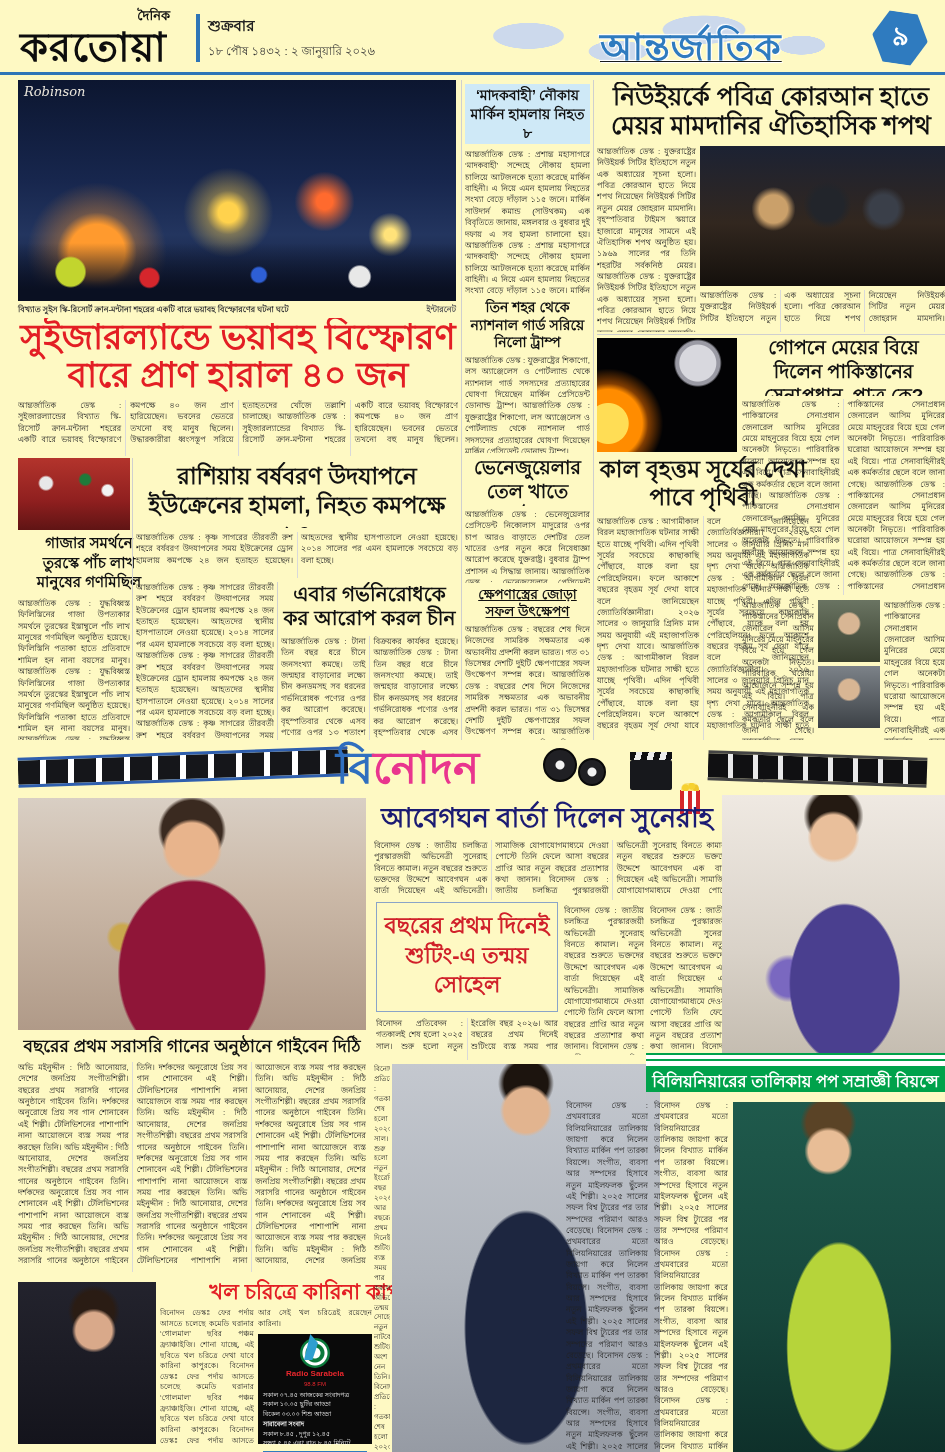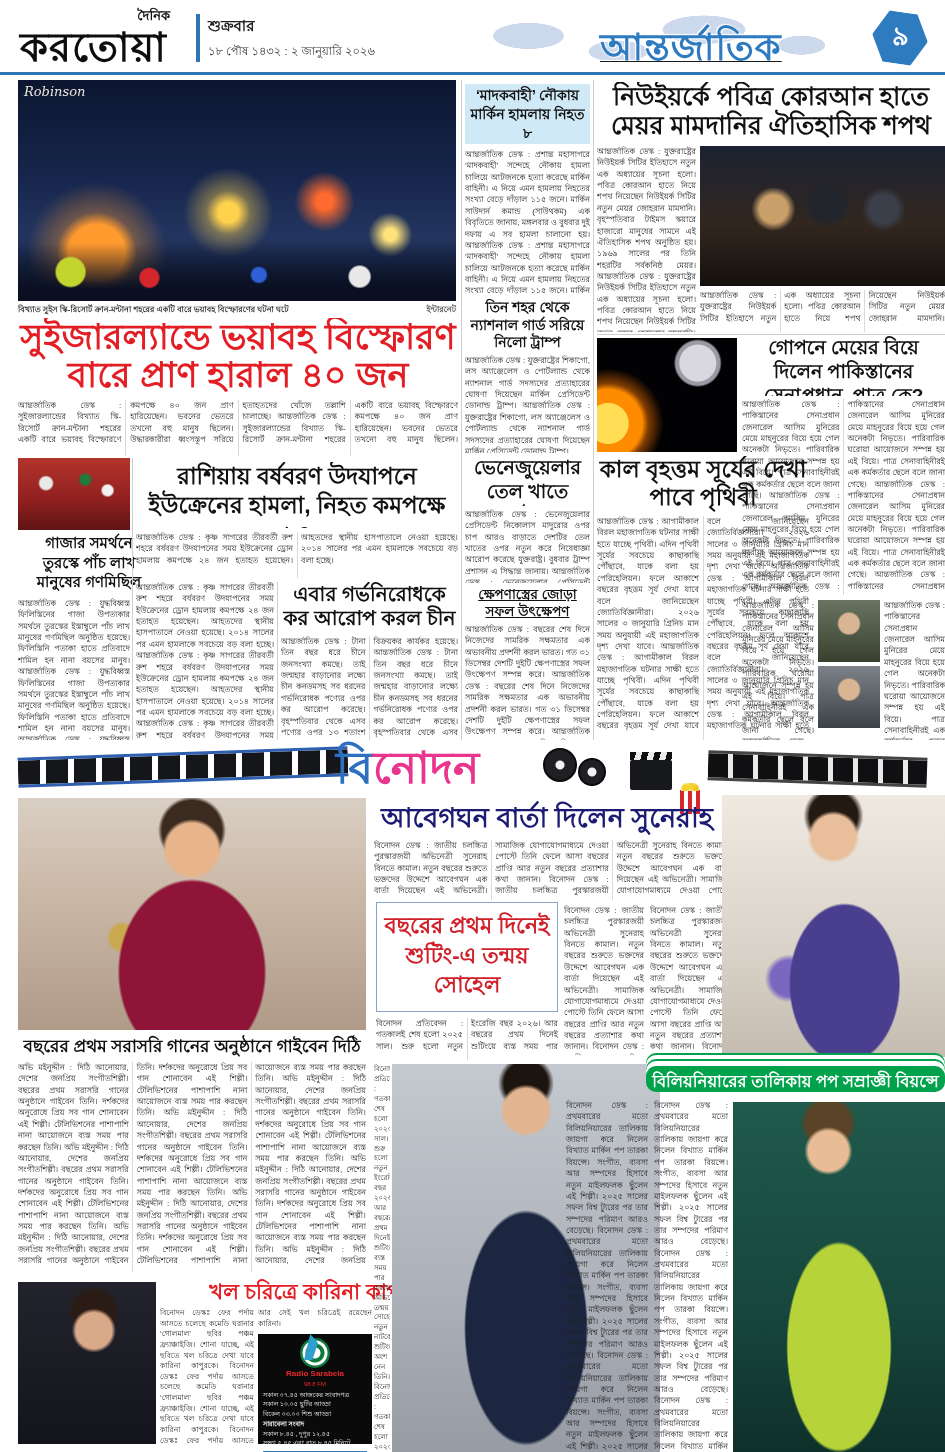--- a/index.html
+++ b/index.html
@@ -1,16 +1,16 @@
 <!DOCTYPE html>
 <html lang="bn"><head>
 <meta charset="utf-8">
 <style>
   html,body{margin:0;padding:0;background:#888;}
-  #page{position:relative;width:945px;height:1452px;background:#ffffff;overflow:hidden;
+  #page{position:relative;width:945px;height:1452px;background:#fef9c3;overflow:hidden;
         font-family:"Liberation Sans","DejaVu Sans",sans-serif;color:#1a1a1a;}
   .abs{position:absolute;box-sizing:border-box;}
   .body-txt{font-size:8px;line-height:1.42;text-align:justify;overflow:hidden;color:#222;}
   .cols2{columns:2;column-gap:8px;column-rule:1px solid #d9d9d9;}
   .cols3{columns:3;column-gap:8px;column-rule:1px solid #d9d9d9;}
   .cols4{columns:4;column-gap:9px;column-rule:1px solid #d9d9d9;}
   .hl{font-weight:bold;text-align:center;color:#111;overflow:hidden;}
   .vrule{width:1px;background:#cfcfcf;}
   .hrule{height:1px;background:#cfcfcf;}
   .photo{overflow:hidden;}
@@ -213,21 +213,21 @@
   </div>
   <div class="abs body-txt cols2 fill" style="left:376px;top:1018px;width:182px;height:42px;">বিনোদন প্রতিবেদন : গতকালই শেষ হলো ২০২৫ সাল। শুরু হলো নতুন ইংরেজি বছর ২০২৬। আর বছরের প্রথম দিনেই শুটিংয়ে ব্যস্ত সময় পার করলেন অভিনেতা তন্ময় সোহেল। নতুন নাটকের শুটিংয়ে অংশ নেন তিনি। বিনোদন প্রতিবেদন : গতকালই শেষ হলো ২০২৫ সাল। শুরু হলো নতুন ইংরেজি বছর ২০২৬। আর বছরের প্রথম দিনেই শুটিংয়ে ব্যস্ত সময় পার করলেন অভিনেতা তন্ময় সোহেল। নতুন নাটকের শুটিংয়ে অংশ নেন তিনি। বিনোদন প্রতিবেদন : গতকালই শেষ হলো ২০২৫ সাল। শুরু হলো নতুন ইংরেজি বছর ২০২৬। আর বছরের প্রথম দিনেই শুটিংয়ে ব্যস্ত সময় পার করলেন অভিনেতা তন্ময় সোহেল। নতুন নাটকের শুটিংয়ে অংশ নেন তিনি। বিনোদন প্রতিবেদন : গতকালই শেষ হলো ২০২৫ সাল। শুরু হলো নতুন ইংরেজি বছর ২০২৬। আর বছরের প্রথম দিনেই শুটিংয়ে ব্যস্ত সময় পার করলেন অভিনেতা তন্ময় সোহেল। নতুন নাটকের শুটিংয়ে অংশ নেন তিনি। বিনোদন প্রতিবেদন : গতকালই শেষ হলো ২০২৫ সাল। শুরু হলো নতুন ইংরেজি বছর ২০২৬। আর বছরের প্রথম দিনেই শুটিংয়ে ব্যস্ত সময় পার করলেন অভিনেতা তন্ময় সোহেল। নতুন নাটকের শুটিংয়ে অংশ নেন তিনি। বিনোদন প্রতিবেদন : গতকালই শেষ হলো ২০২৫ সাল। শুরু হলো নতুন ইংরেজি বছর ২০২৬। আর বছরের প্রথম দিনেই শুটিংয়ে ব্যস্ত সময় পার করলেন অভিনেতা তন্ময় সোহেল। নতুন নাটকের শুটিংয়ে অংশ নেন তিনি। বিনোদন প্রতিবেদন : গতকালই শেষ হলো ২০২৫ সাল। শুরু হলো নতুন ইংরেজি বছর ২০২৬। আর বছরের প্রথম দিনেই শুটিংয়ে ব্যস্ত সময় পার করলেন অভিনেতা তন্ময় সোহেল। নতুন নাটকের শুটিংয়ে অংশ নেন তিনি। বিনোদন প্রতিবেদন : গতকালই শেষ হলো ২০২৫ সাল। শুরু হলো নতুন ইংরেজি বছর ২০২৬। আর বছরের প্রথম দিনেই শুটিংয়ে ব্যস্ত সময় পার করলেন অভিনেতা তন্ময় সোহেল। নতুন নাটকের শুটিংয়ে অংশ নেন তিনি। বিনোদন প্রতিবেদন : গতকালই শেষ হলো ২০২৫ সাল। শুরু হলো নতুন ইংরেজি বছর ২০২৬। আর বছরের প্রথম দিনেই শুটিংয়ে ব্যস্ত সময় পার করলেন অভিনেতা তন্ময় সোহেল। নতুন নাটকের শুটিংয়ে অংশ নেন তিনি। বিনোদন প্রতিবেদন : গতকালই শেষ হলো ২০২৫ সাল। শুরু হলো নতুন ইংরেজি বছর ২০২৬। আর বছরের প্রথম দিনেই শুটিংয়ে ব্যস্ত সময় পার করলেন অভিনেতা তন্ময় সোহেল। নতুন নাটকের শুটিংয়ে অংশ নেন তিনি। বিনোদন প্রতিবেদন : গতকালই শেষ হলো ২০২৫ সাল। শুরু হলো নতুন ইংরেজি বছর ২০২৬। আর বছরের প্রথম দিনেই শুটিংয়ে ব্যস্ত সময় পার করলেন অভিনেতা তন্ময় সোহেল। নতুন নাটকের শুটিংয়ে অংশ নেন তিনি। বিনোদন প্রতিবেদন : গতকালই শেষ হলো ২০২৫ সাল। শুরু হলো নতুন ইংরেজি বছর ২০২৬। আর বছরের প্রথম দিনেই শুটিংয়ে ব্যস্ত সময় পার করলেন অভিনেতা তন্ময় সোহেল। নতুন নাটকের শুটিংয়ে অংশ নেন তিনি। বিনোদন প্রতিবেদন : গতকালই শেষ হলো ২০২৫ সাল। শুরু হলো নতুন ইংরেজি বছর ২০২৬। আর বছরের প্রথম দিনেই শুটিংয়ে ব্যস্ত সময় পার করলেন অভিনেতা তন্ময় সোহেল। নতুন নাটকের শুটিংয়ে অংশ নেন তিনি। বিনোদন প্রতিবেদন : গতকালই শেষ হলো ২০২৫ সাল। শুরু হলো নতুন ইংরেজি বছর ২০২৬। আর বছরের প্রথম দিনেই শুটিংয়ে ব্যস্ত সময় পার করলেন অভিনেতা তন্ময় সোহেল। নতুন নাটকের শুটিংয়ে অংশ নেন তিনি। বিনোদন প্রতিবেদন : গতকালই শেষ হলো ২০২৫ সাল। শুরু হলো নতুন ইংরেজি বছর ২০২৬। আর বছরের প্রথম দিনেই শুটিংয়ে ব্যস্ত সময় পার করলেন অভিনেতা তন্ময় সোহেল। নতুন নাটকের শুটিংয়ে অংশ নেন তিনি। বিনোদন প্রতিবেদন : গতকালই শেষ হলো ২০২৫ সাল। শুরু হলো নতুন ইংরেজি বছর ২০২৬। আর বছরের প্রথম দিনেই শুটিংয়ে ব্যস্ত সময় পার করলেন অভিনেতা তন্ময় সোহেল। নতুন নাটকের শুটিংয়ে অংশ নেন তিনি। বিনোদন প্রতিবেদন : গতকালই শেষ হলো ২০২৫ সাল। শুরু হলো নতুন ইংরেজি বছর ২০২৬। আর বছরের প্রথম দিনেই শুটিংয়ে ব্যস্ত সময় পার করলেন অভিনেতা তন্ময় সোহেল। নতুন নাটকের শুটিংয়ে অংশ নেন তিনি। বিনোদন প্রতিবেদন : গতকালই শেষ হলো ২০২৫ সাল। শুরু হলো নতুন ইংরেজি বছর ২০২৬। আর বছরের প্রথম দিনেই শুটিংয়ে ব্যস্ত সময় পার করলেন অভিনেতা তন্ময় সোহেল। নতুন নাটকের শুটিংয়ে অংশ নেন তিনি। বিনোদন প্রতিবেদন : গতকালই শেষ হলো ২০২৫ সাল। শুরু হলো নতুন ইংরেজি বছর ২০২৬। আর বছরের প্রথম দিনেই শুটিংয়ে ব্যস্ত সময় পার করলেন অভিনেতা তন্ময় সোহেল। নতুন নাটকের শুটিংয়ে অংশ নেন তিনি। বিনোদন প্রতিবেদন : গতকালই শেষ হলো ২০২৫ সাল। শুরু হলো নতুন ইংরেজি বছর ২০২৬। আর বছরের প্রথম দিনেই শুটিংয়ে ব্যস্ত সময় পার করলেন অভিনেতা তন্ময় সোহেল। নতুন নাটকের শুটিংয়ে অংশ নেন তিনি। বিনোদন প্রতিবেদন : গতকালই শেষ হলো ২০২৫ সাল। শুরু হলো নতুন ইংরেজি বছর ২০২৬। আর বছরের প্রথম দিনেই শুটিংয়ে ব্যস্ত সময় পার করলেন অভিনেতা তন্ময় সোহেল। নতুন নাটকের শুটিংয়ে অংশ নেন তিনি। বিনোদন প্রতিবেদন : গতকালই শেষ হলো ২০২৫ সাল। শুরু হলো নতুন ইংরেজি বছর ২০২৬। আর বছরের প্রথম দিনেই শুটিংয়ে ব্যস্ত সময় পার করলেন অভিনেতা তন্ময় সোহেল। নতুন নাটকের শুটিংয়ে অংশ নেন তিনি। বিনোদন প্রতিবেদন : গতকালই শেষ হলো ২০২৫ সাল। শুরু হলো নতুন ইংরেজি বছর ২০২৬। আর বছরের প্রথম দিনেই শুটিংয়ে ব্যস্ত সময় পার করলেন অভিনেতা তন্ময় সোহেল। নতুন নাটকের শুটিংয়ে অংশ নেন তিনি। বিনোদন প্রতিবেদন : গতকালই শেষ হলো ২০২৫ সাল। শুরু হলো নতুন ইংরেজি বছর ২০২৬। আর বছরের প্রথম দিনেই শুটিংয়ে ব্যস্ত সময় পার করলেন অভিনেতা তন্ময় সোহেল। নতুন নাটকের শুটিংয়ে অংশ নেন তিনি। বিনোদন প্রতিবেদন : গতকালই শেষ হলো ২০২৫ সাল। শুরু হলো নতুন ইংরেজি বছর ২০২৬। আর বছরের প্রথম দিনেই শুটিংয়ে ব্যস্ত সময় পার করলেন অভিনেতা তন্ময় সোহেল। নতুন নাটকের শুটিংয়ে অংশ নেন তিনি। বিনোদন প্রতিবেদন : গতকালই শেষ হলো ২০২৫ সাল। শুরু হলো নতুন ইংরেজি বছর ২০২৬। আর বছরের প্রথম দিনেই শুটিংয়ে ব্যস্ত সময় পার করলেন অভিনেতা তন্ময় সোহেল। নতুন নাটকের শুটিংয়ে অংশ নেন তিনি। বিনোদন প্রতিবেদন : গতকালই শেষ হলো ২০২৫ সাল। শুরু হলো নতুন ইংরেজি বছর ২০২৬। আর বছরের প্রথম দিনেই শুটিংয়ে ব্যস্ত সময় পার করলেন অভিনেতা তন্ময় সোহেল। নতুন নাটকের শুটিংয়ে অংশ নেন তিনি। বিনোদন প্রতিবেদন : গতকালই শেষ হলো ২০২৫ সাল। শুরু হলো নতুন ইংরেজি বছর ২০২৬। আর বছরের প্রথম দিনেই শুটিংয়ে ব্যস্ত সময় পার করলেন অভিনেতা তন্ময় সোহেল। নতুন নাটকের শুটিংয়ে অংশ নেন তিনি। বিনোদন প্রতিবেদন : গতকালই শেষ হলো ২০২৫ সাল। শুরু হলো নতুন ইংরেজি বছর ২০২৬। আর বছরের প্রথম দিনেই শুটিংয়ে ব্যস্ত সময় পার করলেন অভিনেতা তন্ময় সোহেল। নতুন নাটকের শুটিংয়ে অংশ নেন তিনি। বিনোদন প্রতিবেদন : গতকালই শেষ হলো ২০২৫ সাল। শুরু হলো নতুন ইংরেজি বছর ২০২৬। আর বছরের প্রথম দিনেই শুটিংয়ে ব্যস্ত সময় পার করলেন অভিনেতা তন্ময় সোহেল। নতুন নাটকের শুটিংয়ে অংশ নেন তিনি। বিনোদন প্রতিবেদন : গতকালই শেষ হলো ২০২৫ সাল। শুরু হলো নতুন ইংরেজি বছর ২০২৬। আর বছরের প্রথম দিনেই শুটিংয়ে ব্যস্ত সময় পার করলেন অভিনেতা তন্ময় সোহেল। নতুন নাটকের শুটিংয়ে অংশ নেন তিনি। বিনোদন প্রতিবেদন : গতকালই শেষ হলো ২০২৫ সাল। শুরু হলো নতুন ইংরেজি বছর ২০২৬। আর বছরের প্রথম দিনেই শুটিংয়ে ব্যস্ত সময় পার করলেন অভিনেতা তন্ময় সোহেল। নতুন নাটকের শুটিংয়ে অংশ নেন তিনি। বিনোদন প্রতিবেদন : গতকালই শেষ হলো ২০২৫ সাল। শুরু হলো নতুন ইংরেজি বছর ২০২৬। আর বছরের প্রথম দিনেই শুটিংয়ে ব্যস্ত সময় পার করলেন অভিনেতা তন্ময় সোহেল। নতুন নাটকের শুটিংয়ে অংশ নেন তিনি। বিনোদন প্রতিবেদন : গতকালই শেষ হলো ২০২৫ সাল। শুরু হলো নতুন ইংরেজি বছর ২০২৬। আর বছরের প্রথম দিনেই শুটিংয়ে ব্যস্ত সময় পার করলেন অভিনেতা তন্ময় সোহেল। নতুন নাটকের শুটিংয়ে অংশ নেন তিনি। বিনোদন প্রতিবেদন : গতকালই শেষ হলো ২০২৫ সাল। শুরু হলো নতুন ইংরেজি বছর ২০২৬। আর বছরের প্রথম দিনেই শুটিংয়ে ব্যস্ত সময় পার করলেন অভিনেতা তন্ময় সোহেল। নতুন নাটকের শুটিংয়ে অংশ নেন তিনি। বিনোদন প্রতিবেদন : গতকালই শেষ হলো ২০২৫ সাল। শুরু হলো নতুন ইংরেজি বছর ২০২৬। আর বছরের প্রথম দিনেই শুটিংয়ে ব্যস্ত সময় পার করলেন অভিনেতা তন্ময় সোহেল। নতুন নাটকের শুটিংয়ে অংশ নেন তিনি। বিনোদন প্রতিবেদন : গতকালই শেষ হলো ২০২৫ সাল। শুরু হলো নতুন ইংরেজি বছর ২০২৬। আর বছরের প্রথম দিনেই শুটিংয়ে ব্যস্ত সময় পার করলেন অভিনেতা তন্ময় সোহেল। নতুন নাটকের শুটিংয়ে অংশ নেন তিনি। বিনোদন প্রতিবেদন : গতকালই শেষ হলো ২০২৫ সাল। শুরু হলো নতুন ইংরেজি বছর ২০২৬। আর বছরের প্রথম দিনেই শুটিংয়ে ব্যস্ত সময় পার করলেন অভিনেতা তন্ময় সোহেল। নতুন নাটকের শুটিংয়ে অংশ নেন তিনি। বিনোদন প্রতিবেদন : গতকালই শেষ হলো ২০২৫ সাল। শুরু হলো নতুন ইংরেজি বছর ২০২৬। আর বছরের প্রথম দিনেই শুটিংয়ে ব্যস্ত সময় পার করলেন অভিনেতা তন্ময় সোহেল। নতুন নাটকের শুটিংয়ে অংশ নেন তিনি। বিনোদন প্রতিবেদন : গতকালই শেষ হলো ২০২৫ সাল। শুরু হলো নতুন ইংরেজি বছর ২০২৬। আর বছরের প্রথম দিনেই শুটিংয়ে ব্যস্ত সময় পার করলেন অভিনেতা তন্ময় সোহেল। নতুন নাটকের শুটিংয়ে অংশ নেন তিনি। বিনোদন প্রতিবেদন : গতকালই শেষ হলো ২০২৫ সাল। শুরু হলো নতুন ইংরেজি বছর ২০২৬। আর বছরের প্রথম দিনেই শুটিংয়ে ব্যস্ত সময় পার করলেন অভিনেতা তন্ময় সোহেল। নতুন নাটকের শুটিংয়ে অংশ নেন তিনি।</div>
   <div class="abs body-txt fill" style="left:374px;top:1064px;width:16px;height:386px;font-size:7px;">বিনোদন প্রতিবেদন : গতকালই শেষ হলো ২০২৫ সাল। শুরু হলো নতুন ইংরেজি বছর ২০২৬। আর বছরের প্রথম দিনেই শুটিংয়ে ব্যস্ত সময় পার করলেন অভিনেতা তন্ময় সোহেল। নতুন নাটকের শুটিংয়ে অংশ নেন তিনি। বিনোদন প্রতিবেদন : গতকালই শেষ হলো ২০২৫ সাল। শুরু হলো নতুন ইংরেজি বছর ২০২৬। আর বছরের প্রথম দিনেই শুটিংয়ে ব্যস্ত সময় পার করলেন অভিনেতা তন্ময় সোহেল। নতুন নাটকের শুটিংয়ে অংশ নেন তিনি।</div>
   <div class="abs photo" style="left:392px;top:1064px;width:268px;height:388px;
        background:
         radial-gradient(circle at 50% 12%,#e2b48f 0 22px,transparent 26px),
         radial-gradient(circle at 50% 5%,#1c140e 0 22px,transparent 28px),
         radial-gradient(ellipse 100px 190px at 50% 68%,#1d2640 0 60%,transparent 62%),
         linear-gradient(180deg,#c4c8cf 0%,#aeb3bb 55%,#969ba4 100%);"></div>
 
-  <div class="abs green-banner" style="left:646px;top:1066px;width:299px;height:26px;font-size:16.5px;line-height:26px;border-radius:10px;">বিলিয়নিয়ারের তালিকায় পপ সম্রাজ্ঞী বিয়ন্সে</div>
+  <div class="abs green-banner" style="left:646px;top:1066px;width:299px;height:26px;font-size:16.5px;line-height:26px;">বিলিয়নিয়ারের তালিকায় পপ সম্রাজ্ঞী বিয়ন্সে</div>
   <div class="abs body-txt fill" style="left:566px;top:1100px;width:82px;height:352px;">বিনোদন ডেস্ক : প্রথমবারের মতো বিলিয়নিয়ারের তালিকায় জায়গা করে নিলেন বিখ্যাত মার্কিন পপ তারকা বিয়ন্সে। সংগীত, ব্যবসা আর সম্পদের হিসাবে নতুন মাইলফলক ছুঁলেন এই শিল্পী। ২০২৫ সালের সফল বিশ্ব ট্যুরের পর তার সম্পদের পরিমাণ আরও বেড়েছে। বিনোদন ডেস্ক : প্রথমবারের মতো বিলিয়নিয়ারের তালিকায় জায়গা করে নিলেন বিখ্যাত মার্কিন পপ তারকা বিয়ন্সে। সংগীত, ব্যবসা আর সম্পদের হিসাবে নতুন মাইলফলক ছুঁলেন এই শিল্পী। ২০২৫ সালের সফল বিশ্ব ট্যুরের পর তার সম্পদের পরিমাণ আরও বেড়েছে। বিনোদন ডেস্ক : প্রথমবারের মতো বিলিয়নিয়ারের তালিকায় জায়গা করে নিলেন বিখ্যাত মার্কিন পপ তারকা বিয়ন্সে। সংগীত, ব্যবসা আর সম্পদের হিসাবে নতুন মাইলফলক ছুঁলেন এই শিল্পী। ২০২৫ সালের সফল বিশ্ব ট্যুরের পর তার সম্পদের পরিমাণ আরও বেড়েছে।</div>
   <div class="abs body-txt fill" style="left:654px;top:1100px;width:74px;height:352px;">বিনোদন ডেস্ক : প্রথমবারের মতো বিলিয়নিয়ারের তালিকায় জায়গা করে নিলেন বিখ্যাত মার্কিন পপ তারকা বিয়ন্সে। সংগীত, ব্যবসা আর সম্পদের হিসাবে নতুন মাইলফলক ছুঁলেন এই শিল্পী। ২০২৫ সালের সফল বিশ্ব ট্যুরের পর তার সম্পদের পরিমাণ আরও বেড়েছে। বিনোদন ডেস্ক : প্রথমবারের মতো বিলিয়নিয়ারের তালিকায় জায়গা করে নিলেন বিখ্যাত মার্কিন পপ তারকা বিয়ন্সে। সংগীত, ব্যবসা আর সম্পদের হিসাবে নতুন মাইলফলক ছুঁলেন এই শিল্পী। ২০২৫ সালের সফল বিশ্ব ট্যুরের পর তার সম্পদের পরিমাণ আরও বেড়েছে। বিনোদন ডেস্ক : প্রথমবারের মতো বিলিয়নিয়ারের তালিকায় জায়গা করে নিলেন বিখ্যাত মার্কিন পপ তারকা বিয়ন্সে। সংগীত, ব্যবসা আর সম্পদের হিসাবে নতুন মাইলফলক ছুঁলেন এই শিল্পী। ২০২৫ সালের সফল বিশ্ব ট্যুরের পর তার সম্পদের পরিমাণ আরও বেড়েছে।</div>
   <div class="abs photo" style="left:733px;top:1102px;width:212px;height:350px;
        background:
         radial-gradient(circle at 45% 14%,#e8bd96 0 20px,transparent 24px),
         radial-gradient(circle at 45% 6%,#5a4326 0 22px,transparent 28px),
         radial-gradient(ellipse 85px 170px at 50% 70%,#b6d43a 0 60%,transparent 62%),
         linear-gradient(180deg,#1f5a4c 0%,#17463c 60%,#0e302a 100%);"></div>
 
 </div>

